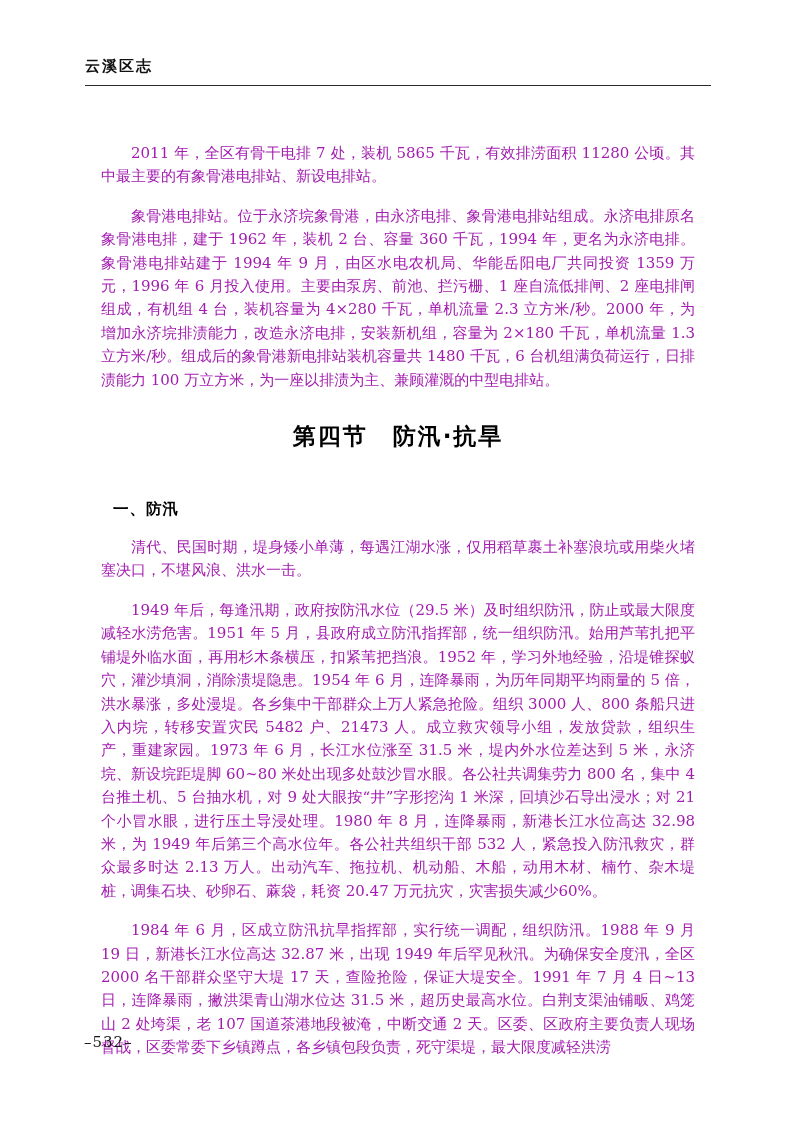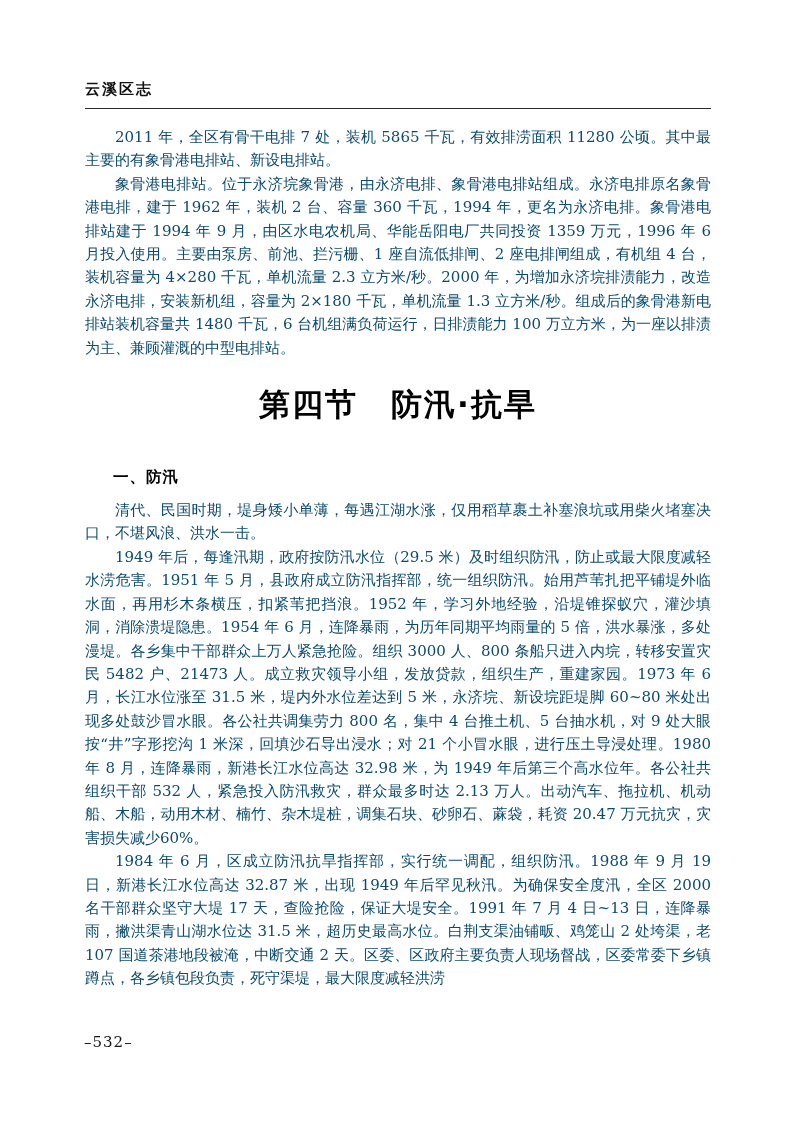--- a/index.html
+++ b/index.html
@@ -12,21 +12,21 @@
     width: 793px;
     height: 1122px;
     margin: 0 auto;
     background: #ffffff;
     overflow: hidden;
     color: #151515;
   }
   
   .running-head {
     position: absolute;
-    top: 80px;
+    top: 57px;
     left: 85px;
     right: 82px;
     border-bottom: 1.5px solid #2b2b2b;
     padding-bottom: 9px;
   }
   .running-head .book-title {
     font-family: "DejaVu Sans", "Liberation Sans", sans-serif;
     font-size: 15px;
     letter-spacing: 2px;
     color: #111111;
@@ -49,28 +49,28 @@
     letter-spacing: 1px;
   }
   .sub-heading.flood {
     margin-top: 47px;
     margin-bottom: 11px;
   }
   p.body-para {
     font-family: "DejaVu Serif", "Liberation Serif", serif;
     font-size: 15px;
     line-height: 23.4px;
-    margin: 0;
+    margin: 16px;
     text-align: justify;
     text-indent: 2em;
-    color: #0c4a6e;
+    color: #a21caf;
   }
   .section-heading {
     font-family: "DejaVu Sans", "Liberation Sans", sans-serif;
-    font-size: 31px;
+    font-size: 23px;
     font-weight: 700;
     color: #000000;
     text-align: center;
     line-height: 32px;
     margin: 28px 0 0 0;
     letter-spacing: 2px;
   }
   
   .page-number {
     position: absolute;

